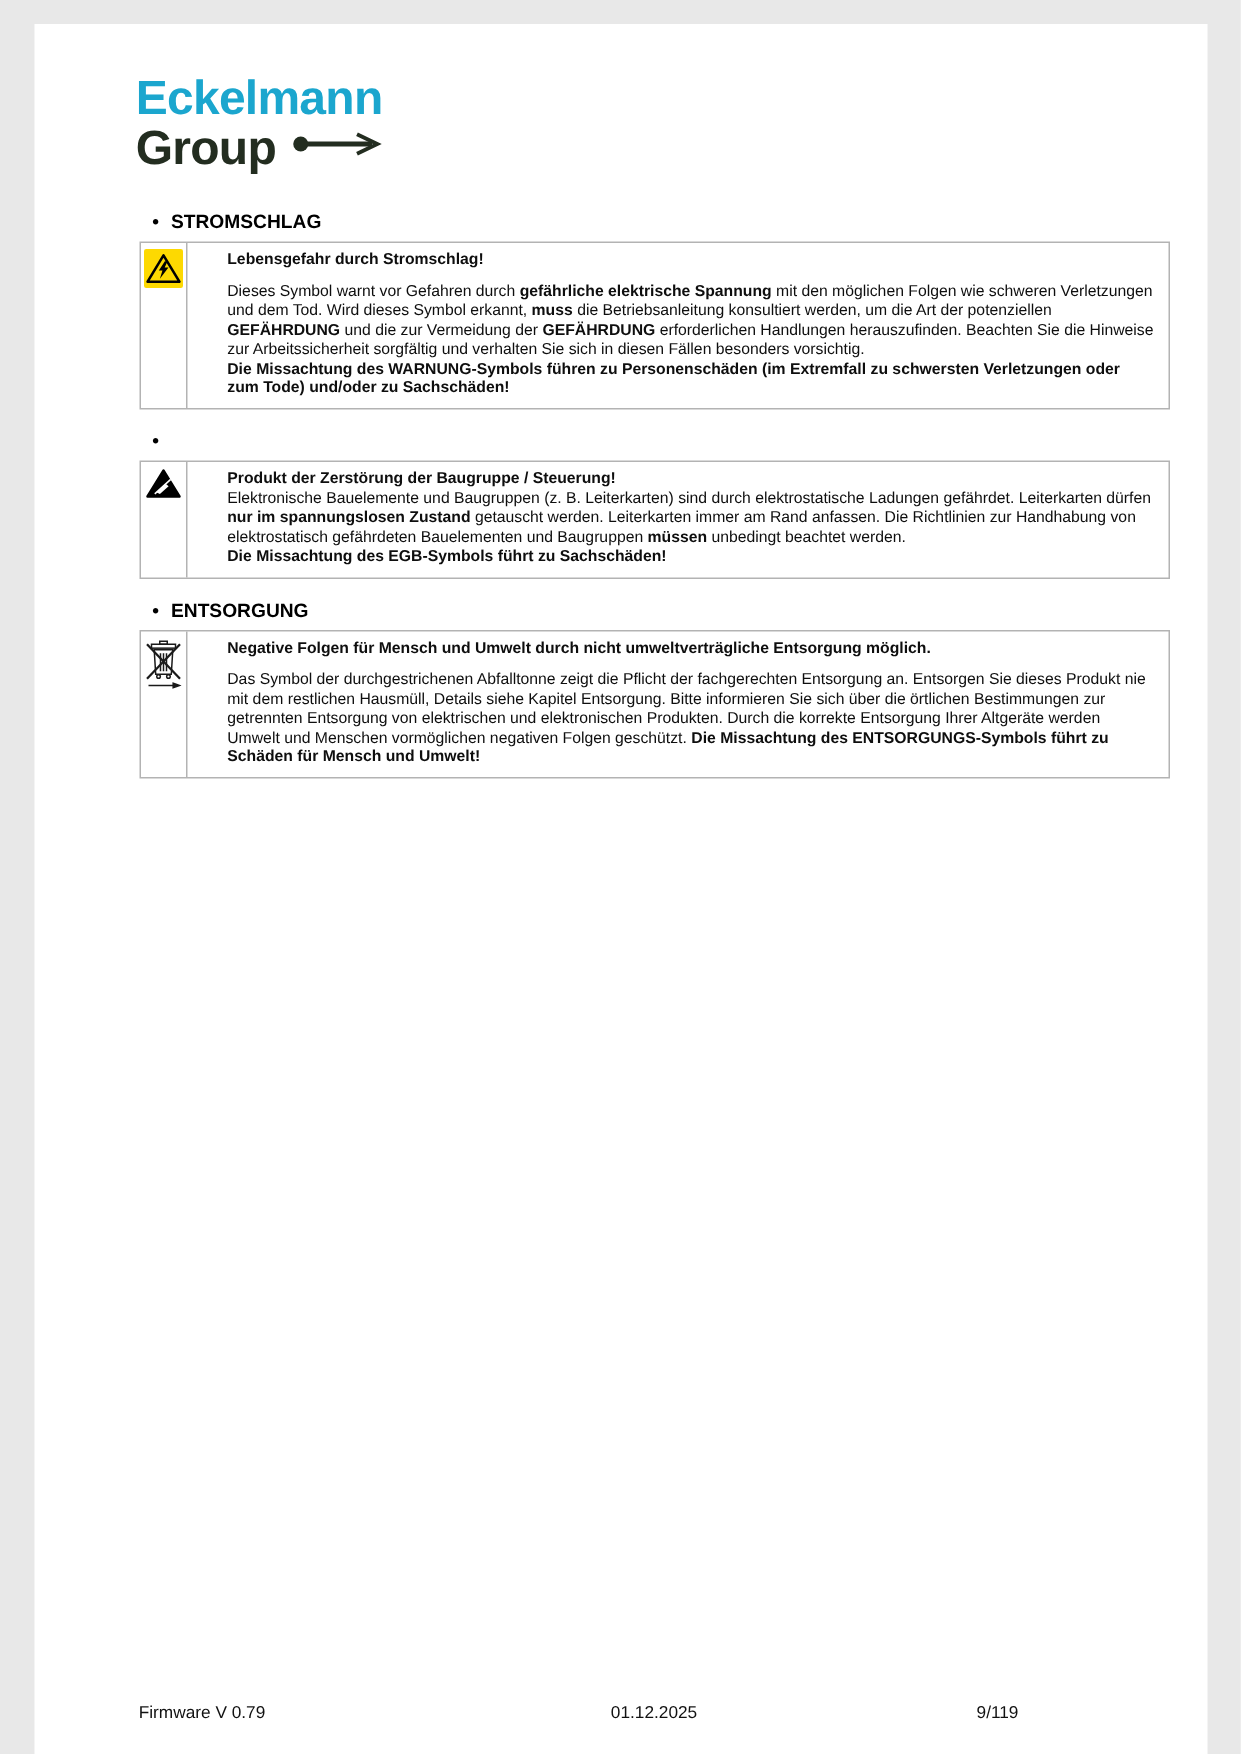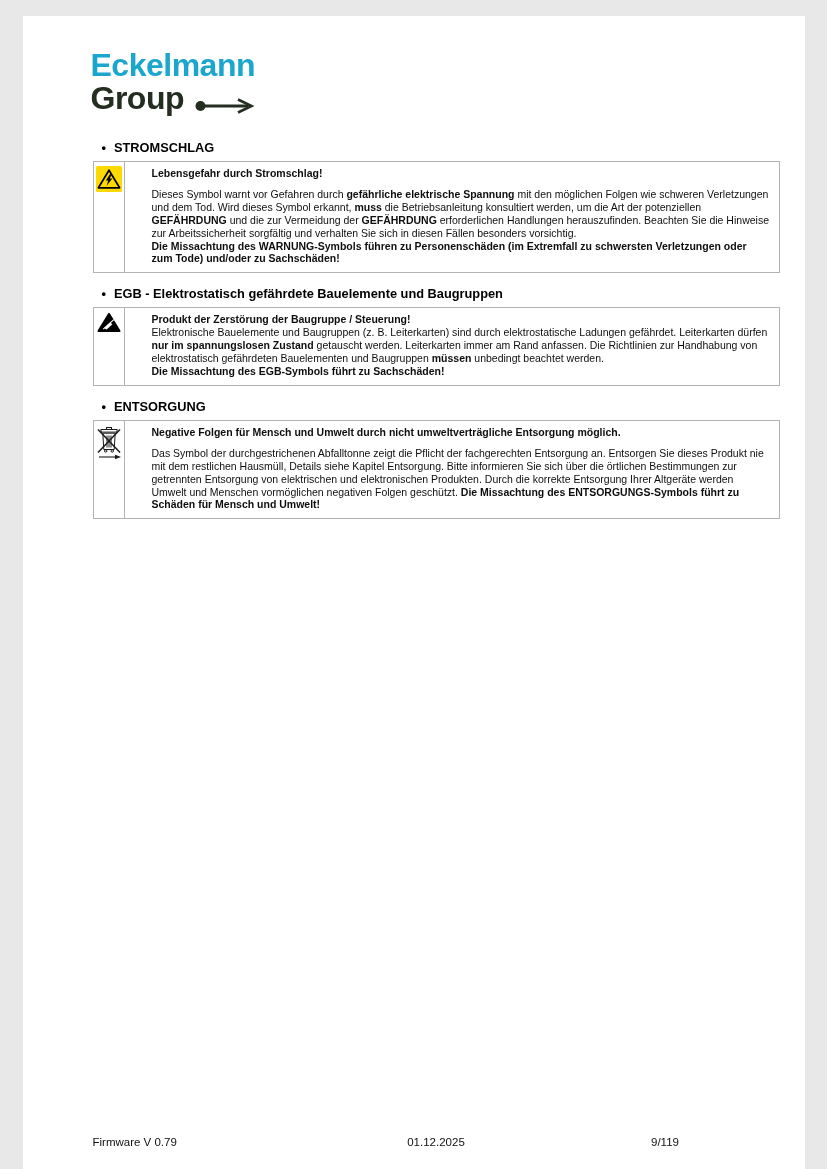--- a/index.html
+++ b/index.html
@@ -5,21 +5,21 @@
   * { margin:0; padding:0; box-sizing:border-box; }
   html,body { background:#e8e8e8; }
   body { font-family:"Liberation Sans", sans-serif; }
   .page {
     position:relative; width:782px; height:1169px; margin:16px auto;
     background:#ffffff; overflow:hidden; color:#111;
   }
   
   .logo { position:absolute; top:33px; left:68px; }
   .logo-line1 { font-size:32px; font-weight:bold; line-height:33px; letter-spacing:-0.5px; color:#1BA6CE; }
-  .logo-line2 { font-size:32px; font-weight:bold; line-height:33px; letter-spacing:-0.5px; color:#232D20; display:flex; align-items:flex-end; gap:11px; }
+  .logo-line2 { font-size:32px; font-weight:bold; line-height:33px; letter-spacing:-0.5px; color:#232D20; display:flex; align-items:flex-start; gap:11px; }
   .logo-arrow { margin-top:5px; }
   
   .content { position:absolute; top:124px; left:70px; width:687px; }
   .section-heading {
     display:flex; align-items:baseline; gap:8px; padding-left:9px;
     font-size:12.8px; font-weight:bold; margin-bottom:6px; color:#000;
   }
   .section-heading .bullet { font-size:12.8px; }
   .warnbox {
     border:1px solid #b3b3b3; display:flex; margin-bottom:13px; background:#fff;gap:20px;
@@ -79,21 +79,20 @@
         <div class="text-cell">
           <div class="box-title gap">Lebensgefahr durch Stromschlag!</div>
           <div class="box-body"><span>Dieses Symbol warnt vor Gefahren durch </span><b>gefährliche elektrische Spannung</b><span> mit den möglichen Folgen wie schweren Verletzungen und dem Tod. Wird dieses Symbol erkannt, </span><b>muss</b><span> die Betriebsanleitung konsultiert werden, um die Art der potenziellen </span><b>GEFÄHRDUNG</b><span> und die zur Vermeidung der </span><b>GEFÄHRDUNG</b><span> erforderlichen Handlungen herauszufinden. Beachten Sie die Hinweise zur Arbeitssicherheit sorgfältig und verhalten Sie sich in diesen Fällen besonders vorsichtig.</span><br><b>Die Missachtung des WARNUNG-Symbols führen zu Personenschäden (im Extremfall zu schwersten Verletzungen oder zum Tode) und/oder zu Sachschäden!</b></div>
         </div>
       </div>
     </div>
 
     <div class="section">
       <div class="section-heading">
         <span class="bullet">•</span>
-        <span>EGB - Elektrostatisch gefährdete Bauelemente und Baugruppen</span>
       </div>
       <div class="warnbox">
         <div class="icon-cell">
           <svg width="24" height="21" viewBox="0 0 24 21">
             <path d="M12 1.8 L22.6 19 L1.4 19 Z" fill="#000" stroke="#000" stroke-width="1.8" stroke-linejoin="round"></path>
             <path d="M7.2 16.2 L13.2 10.4 L15.4 12.2 L9.6 17.4 Z" fill="#fff"></path>
             <line x1="6.2" y1="17.2" x2="16.8" y2="7.6" stroke="#fff" stroke-width="1.1"></line>
           </svg>
         </div>
         <div class="text-cell">

